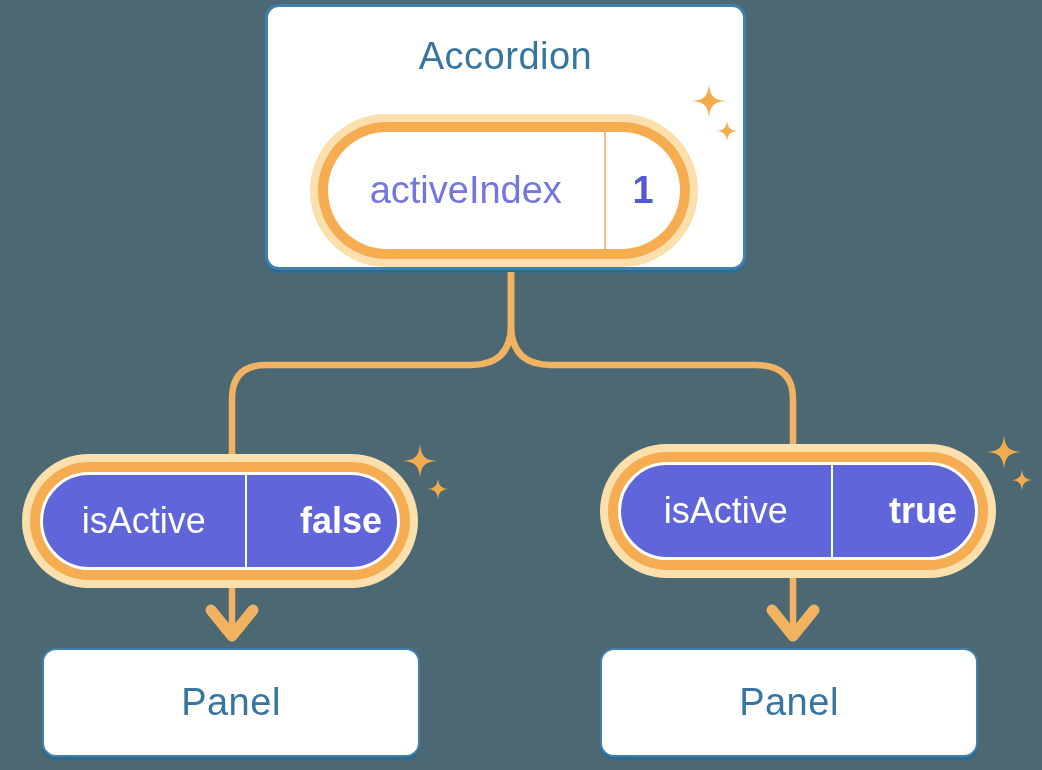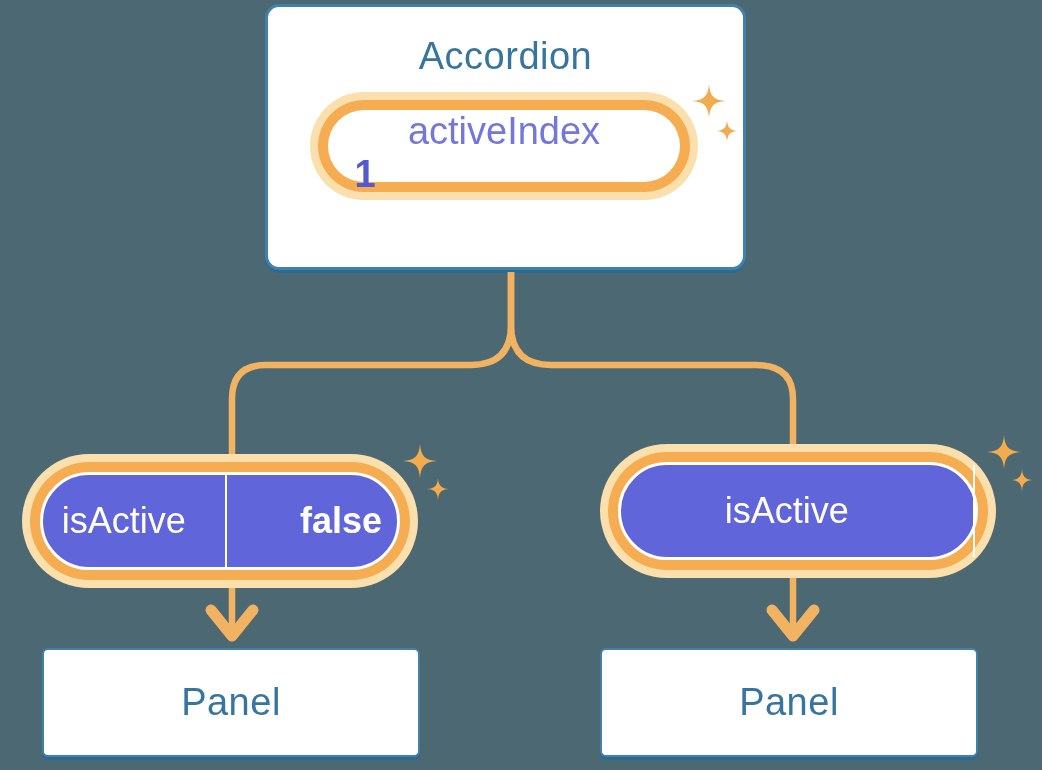--- a/index.html
+++ b/index.html
@@ -34,21 +34,21 @@
     color: var(--heading_text);
     font-size: 38px;
     font-weight: 400;
     letter-spacing: 0.5px;
   }
   .accordion-box .box-title { margin-top: 28px; }
 
   .panel {
     top: 648px;
     width: 378px; height: 109px;
-    border-radius: 6px;
+    border-radius: 14px;
     border-width: 2.5px;
     align-items: center;
   }
   .panel-left  { left: 42px; }
   .panel-right { left: 600px; }
 
   
   .overlay {
     position: absolute;
     left: 0; top: 0;
@@ -80,34 +80,32 @@
   .pill .cell {
     display: flex;
     align-items: center;
     justify-content: center;
     font-size: 38px;
   }
   .pill .label-cell { flex: 1 1 auto; }
   .pill .divider { width: 2.5px; }
 
   .state-pill {
-    left: 328px; top: 110px;
-    width: 352px; height: 72px;
+    left: 328px; top: 132px;
+    width: 352px; height: 117px;
     background: var(--surface);
-    flex-direction: column;
   }
   .state-pill .label-cell { color: var(--state_label); }
   .state-pill .divider    { background: var(--orange_divider); }
   .state-pill .value-cell { width: 74px; color: var(--state_value); font-weight: 700; }
 
   .prop-pill {
     height: 98px;
     background: var(--purple_fill);
     border: 3px solid var(--pill_text_light);
-    gap: 20px;
   }
   .prop-pill .label-cell { color: var(--pill_text_light); font-size: 36px; }
   .prop-pill .divider    { background: var(--pill_text_light); }
   .prop-pill .value-cell { color: var(--pill_text_light); font-size: 36px; font-weight: 700; padding-left: 38px; }
 
   .prop-left  { left: 40px;  top: 472px; width: 360px; }
   .prop-left  .value-cell { width: 150px; }
   .prop-right { left: 618px; top: 462px; width: 360px; }
   .prop-right .value-cell { width: 142px; }
 </style>
@@ -169,15 +167,16 @@
 
   <div class="pill prop-pill prop-left">
     <span class="cell label-cell">isActive</span>
     <span class="divider"></span>
     <span class="cell value-cell">false</span>
   </div>
 
   <div class="pill prop-pill prop-right">
     <span class="cell label-cell">isActive</span>
     <span class="divider"></span>
+    <span class="cell value-cell">true</span>
   </div>
 
 </div>
 
 </body></html>

